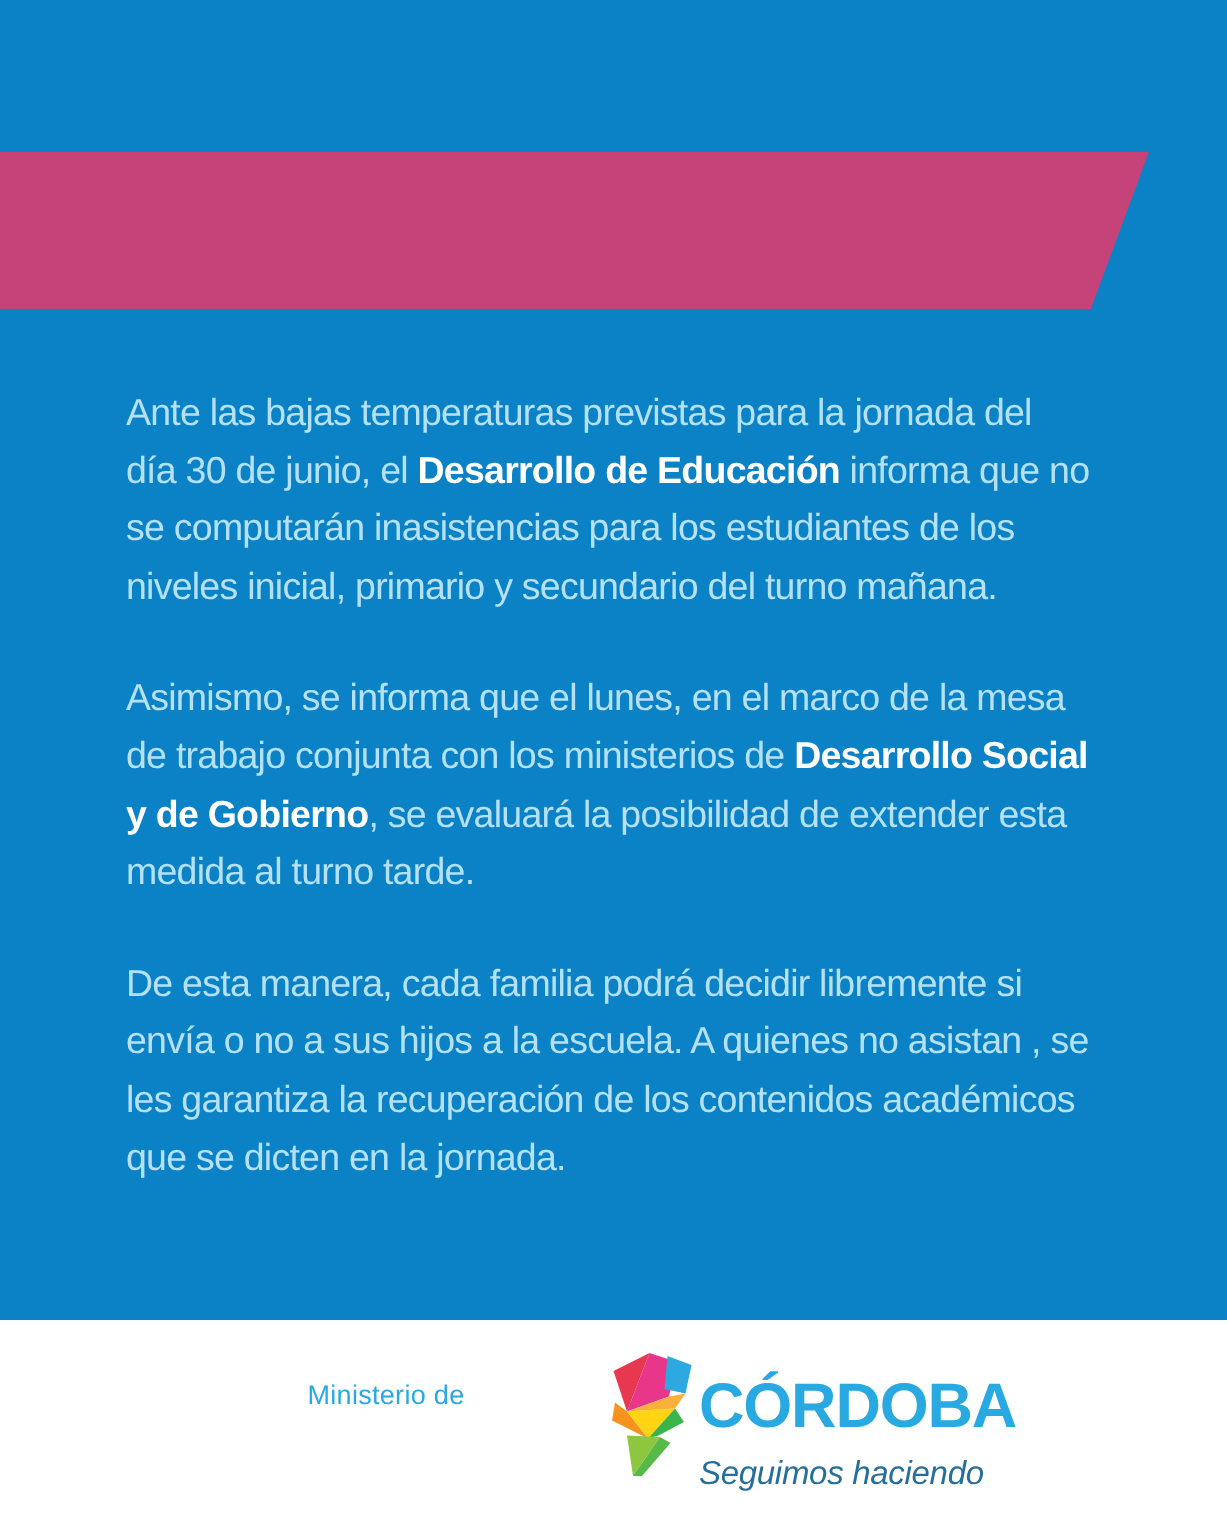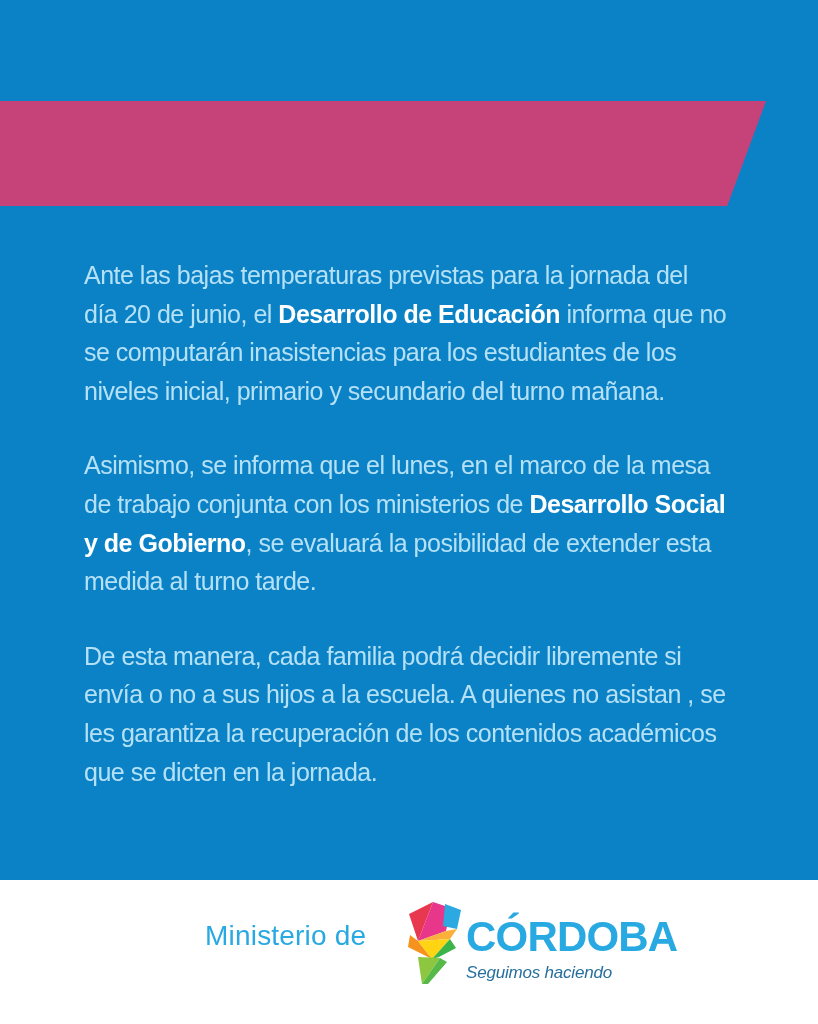--- a/index.html
+++ b/index.html
@@ -88,21 +88,21 @@
     background: var(--footer-background);
   }
 
   .ministry-logo {
     position: absolute;
     left: 205px;
     top: 40px;
     color: var(--logo-blue);
   }
   .ministry-line1 {
-    font-size: 28px;
+    font-size: 18px;
     font-weight: 400;
     letter-spacing: 0.2px;
   }
   .ministry-line2 {
     font-size: 27px;
     font-weight: 700;
     letter-spacing: 0.2px;
     margin-top: 1px;
   }
 
@@ -121,37 +121,37 @@
   }
   .cordoba-name {
     color: var(--logo-blue);
     font-size: 42px;
     font-weight: 700;
     letter-spacing: -0.8px;
     white-space: nowrap;
   }
   .cordoba-tagline {
     color: var(--tagline-blue);
-    font-size: 17px;
+    font-size: 22px;
     font-style: italic;
     letter-spacing: -0.2px;
-    margin-top: 2px;
+    margin-top: 8px;
     white-space: nowrap;
   }
 </style>
 </head>
 <body>
 
 <div class="card">
 
   <div class="banner"></div>
 
   <div class="body-text">
     <p><span>Ante las bajas temperaturas previstas para la jornada del
-día 20 de junio, el </span><span class="b">Desarrollo de Educación</span><span> informa que no
+día 30 de junio, el </span><span class="b">Desarrollo de Educación</span><span> informa que no
 se computarán inasistencias para los estudiantes de los
 niveles inicial, primario y secundario del turno mañana.</span></p>
     <p><span>Asimismo, se informa que el lunes, en el marco de la mesa
 de trabajo conjunta con los ministerios de </span><span class="b">Desarrollo Social
 y de Gobierno</span><span>, se evaluará la posibilidad de extender esta
 medida al turno tarde.</span></p>
     <p><span>De esta manera, cada familia podrá decidir libremente si
 envía o no a sus hijos a la escuela. A quienes no asistan , se
 les garantiza la recuperación de los contenidos académicos
 que se dicten en la jornada.</span></p>

